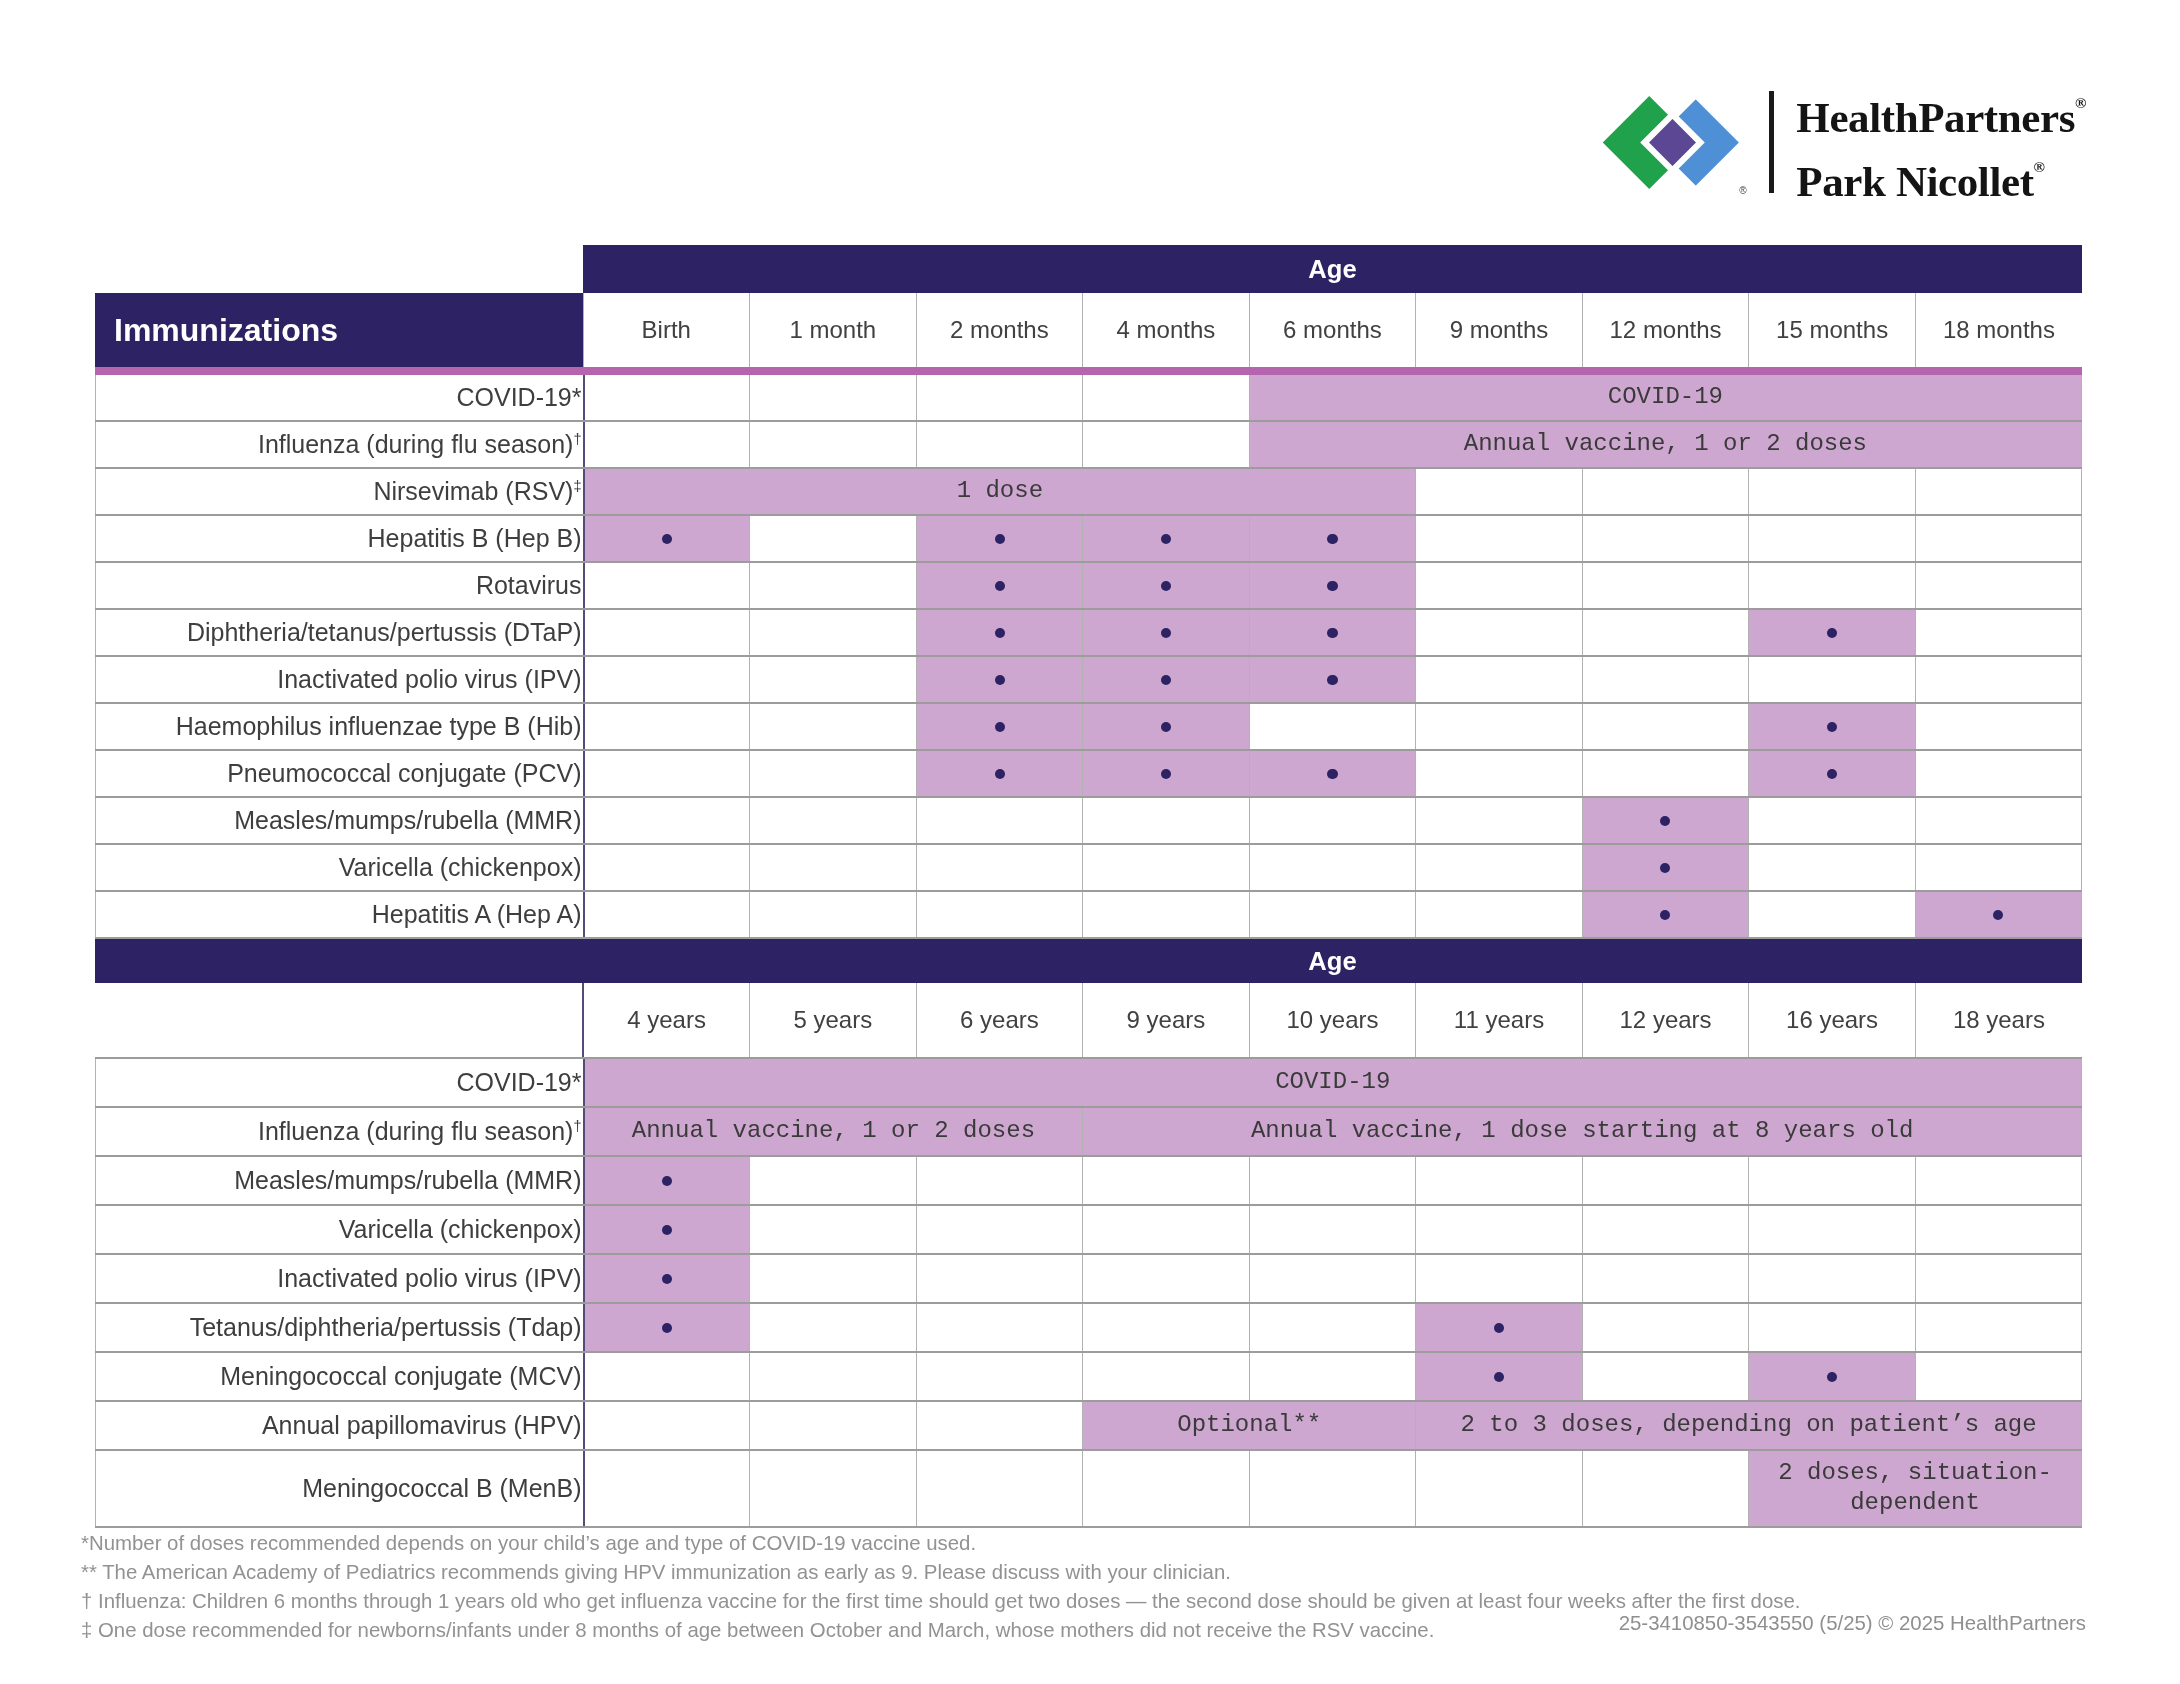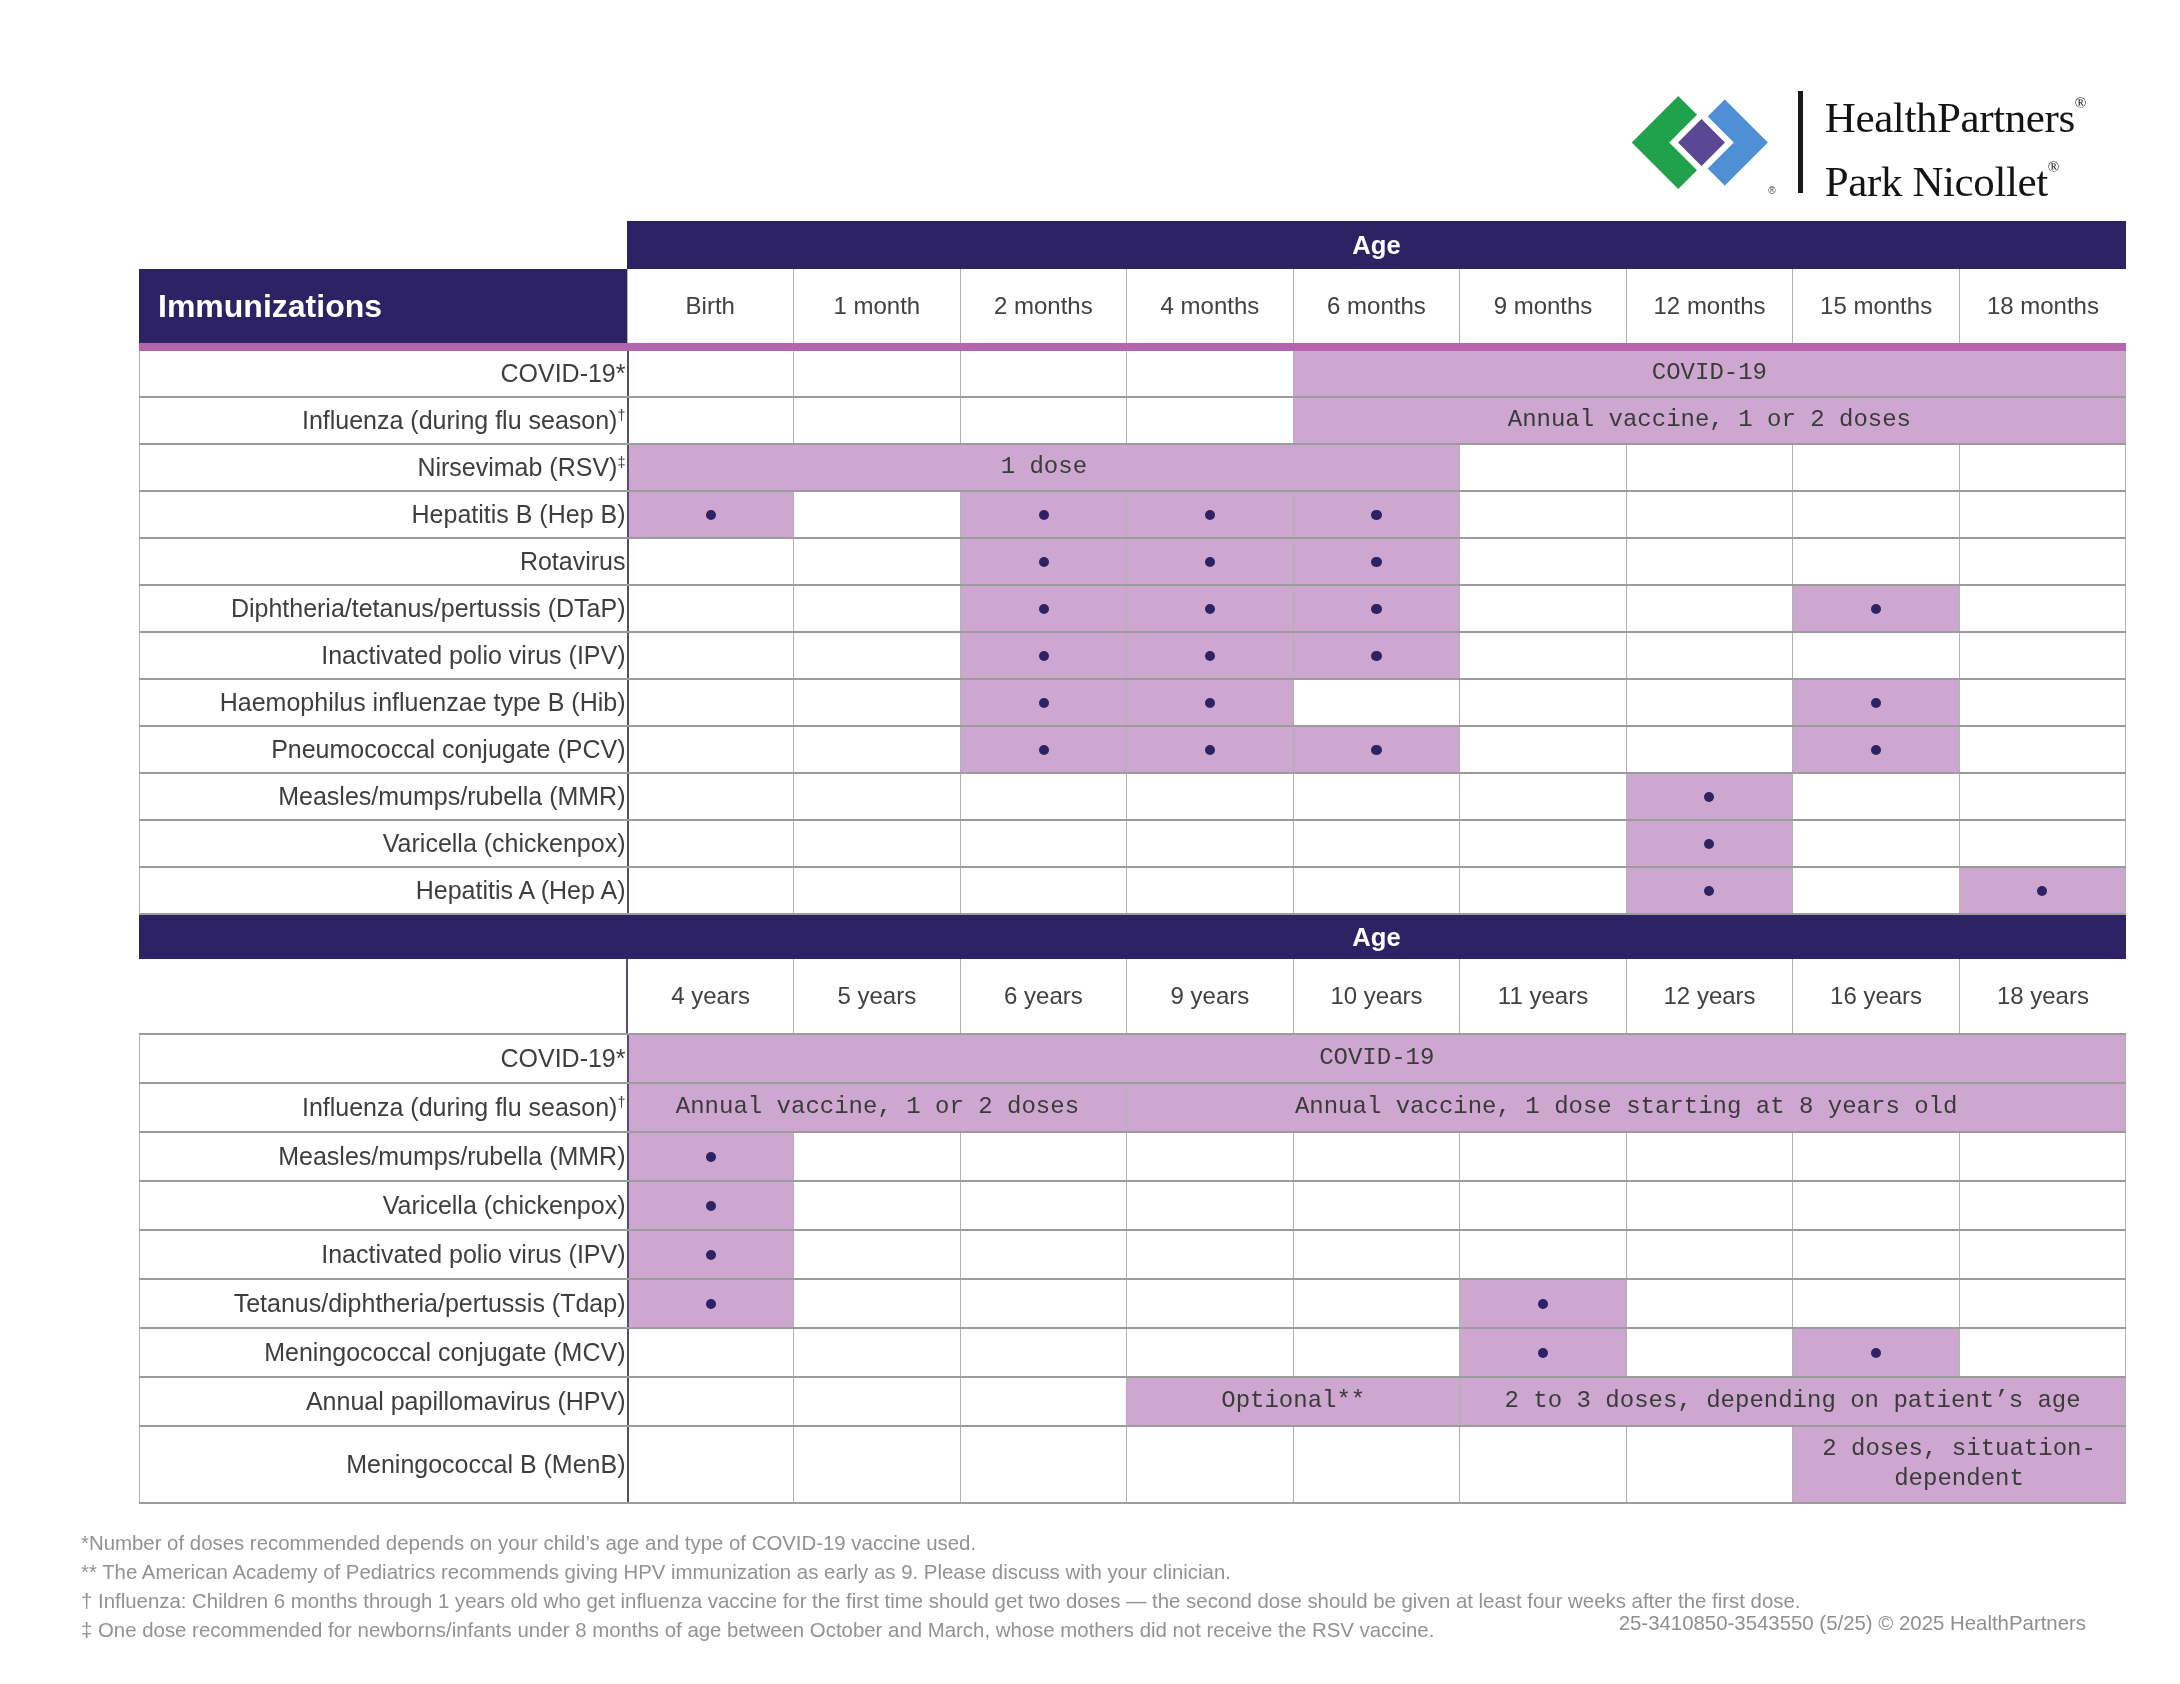--- a/index.html
+++ b/index.html
@@ -1,26 +1,26 @@
 <!DOCTYPE html>
 <html style="--navy: #2d2263; --lav: #cda7cf; --pink: #b465ae;font-size:13.6px"><head>
 <meta charset="utf-8">
 <style>
   html,body{margin:0;padding:0;background:#fff;}
   body{width:2181px;height:1685px;position:relative;font-family:"Liberation Sans",sans-serif;overflow:hidden;}
 
   
   .logo{position:absolute;top:78px;right:95px;display:flex;align-items:center;}
   .logo-divider{width:5.1px;height:102px;background:#1a1a1a;margin:0 22px 0 19px;}
-  .brand{font-family:"Liberation Serif",serif;font-weight:400;color:#141414;
+  .brand{font-family:"Liberation Serif",serif;font-weight:700;color:#141414;
          font-size:43px;line-height:49px;letter-spacing:-0.4px;white-space:nowrap;}
   .brand sup{font-size:15.3px;vertical-align:24px;}
 
   
-  .sheet{position:absolute;left:95px;top:221px;width:1987px;margin-left:44px;}
+  .sheet{position:absolute;left:95px;top:245px;width:1987px;}
   .agebar{background:var(--navy);color:#fff;font-weight:700;font-size:25.6px;}
   .agebar1{margin-left:488px;width:1499px;height:48px;line-height:48px;text-align:center;}
   .agebar2{width:100%;height:44px;position:relative;}
   .agebar2 .age-pos{position:absolute;left:488px;width:1499px;line-height:44px;text-align:center;}
   .pinkrule{height:7.7px;background:var(--pink);}
 
   table{border-collapse:collapse;table-layout:fixed;width:1987px;}
   col.c-label{width:488px;}
 
   

